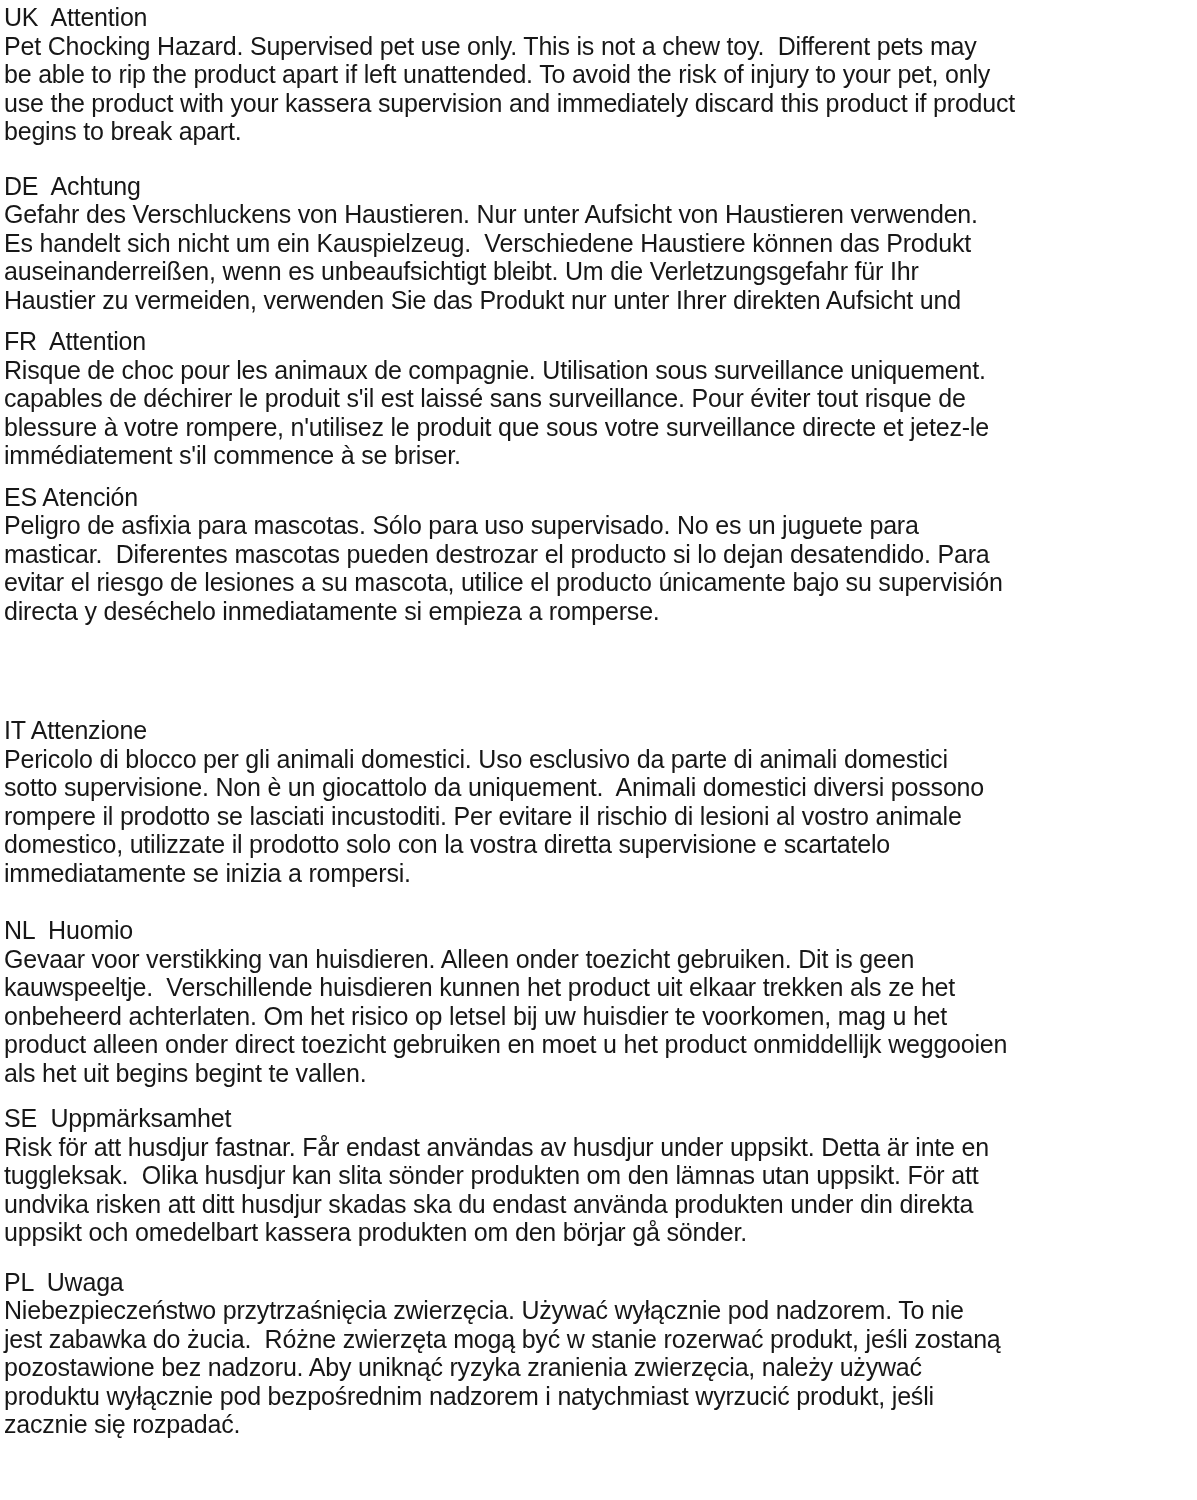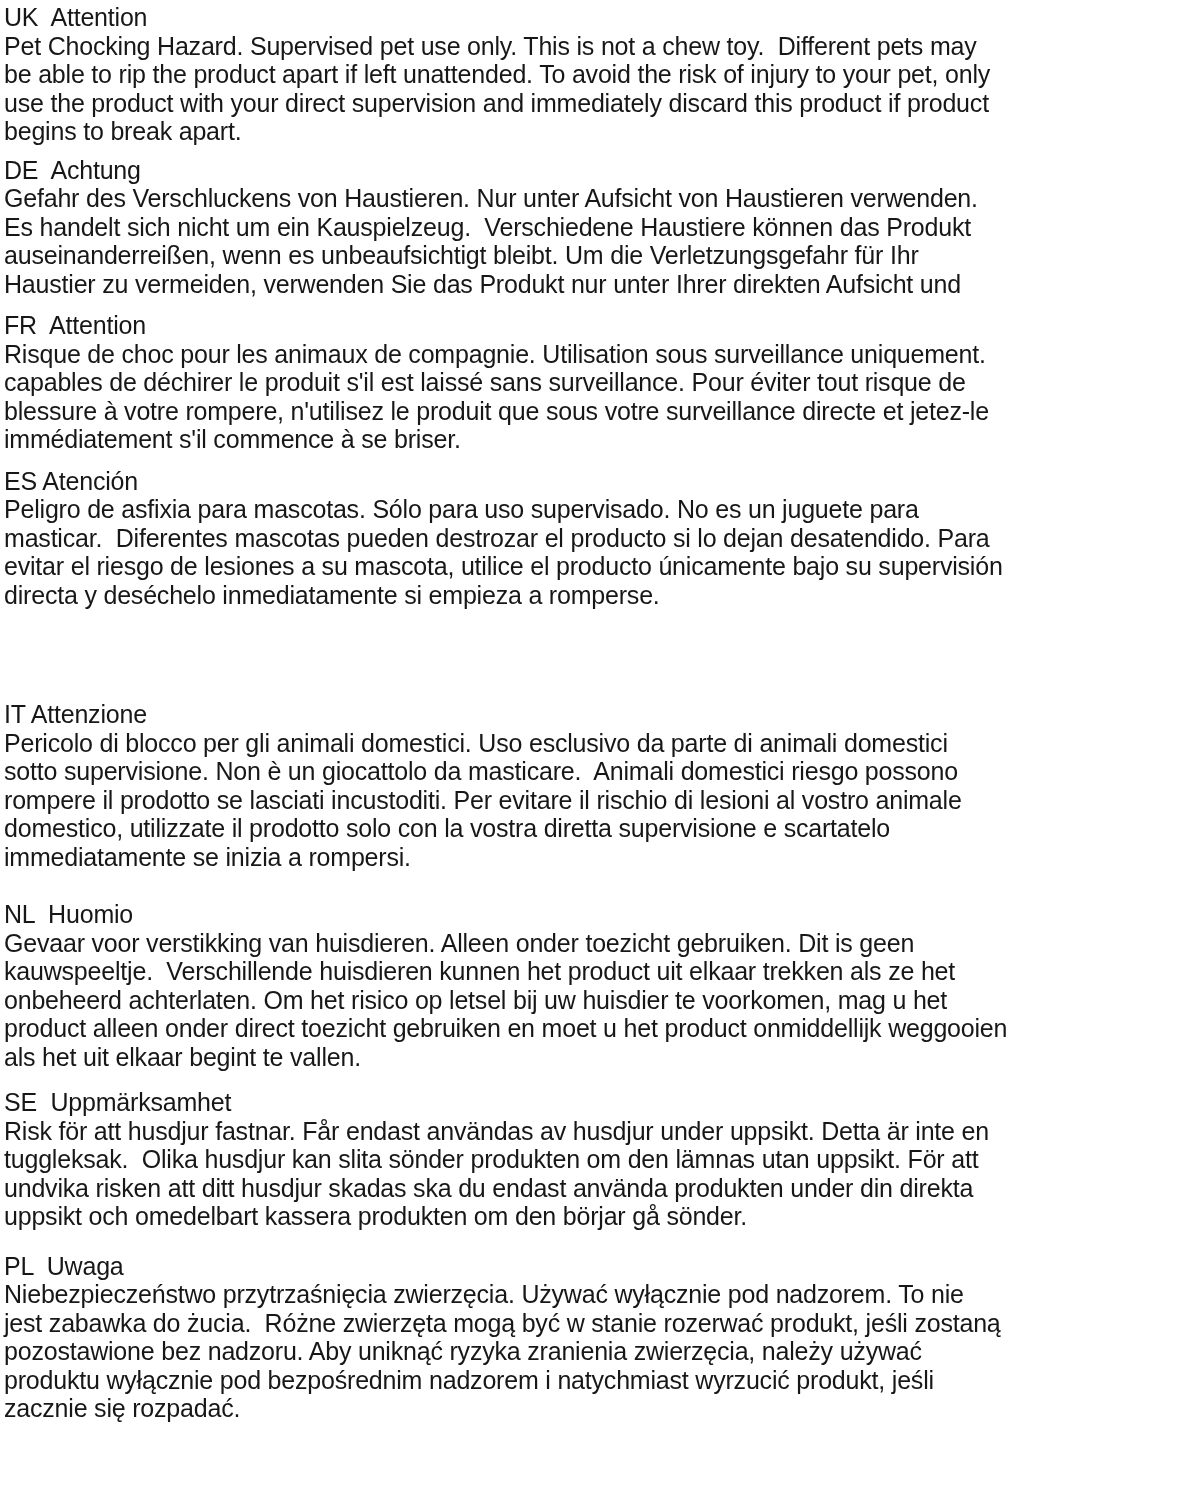--- a/index.html
+++ b/index.html
@@ -19,38 +19,38 @@
   }
   .section { margin: 0; }
   .heading, .line {
     font-size: 25px;
     line-height: 28.5px;
     letter-spacing: -0.2px;
     white-space: pre;   
     font-weight: 400;
   }
   
-  .section--de { margin-top: 10px; }
+  .section--de { margin-top: 26px; }
   .section--fr { margin-top: 13px; }
   .section--es { margin-top: 13px; }
   .section--it { margin-top: 91px; }   
   .section--nl { margin-top: 29px; }
   .section--se { margin-top: 17px; }
   .section--pl { margin-top: 21px; }
 </style>
 </head>
 <body style="background: rgb(255, 255, 255); color: rgb(23, 23, 23);">
 
 <div class="doc">
   <div class="section section--uk">
     <div class="heading">UK  Attention</div>
     <div class="body">
         <div class="line">Pet Chocking Hazard. Supervised pet use only. This is not a chew toy.  Different pets may</div>
         <div class="line">be able to rip the product apart if left unattended. To avoid the risk of injury to your pet, only</div>
-        <div class="line">use the product with your direct supervision and immediately discard this product if product</div>
+        <div class="line">use the product with your kassera supervision and immediately discard this product if product</div>
         <div class="line">begins to break apart.</div>
       </div>
   </div>
 
   <div class="section section--de">
     <div class="heading">DE  Achtung</div>
     <div class="body">
         <div class="line">Gefahr des Verschluckens von Haustieren. Nur unter Aufsicht von Haustieren verwenden.</div>
         <div class="line">Es handelt sich nicht um ein Kauspielzeug.  Verschiedene Haustiere können das Produkt</div>
         <div class="line">auseinanderreißen, wenn es unbeaufsichtigt bleibt. Um die Verletzungsgefahr für Ihr</div>
@@ -75,35 +75,35 @@
         <div class="line">masticar.  Diferentes mascotas pueden destrozar el producto si lo dejan desatendido. Para</div>
         <div class="line">evitar el riesgo de lesiones a su mascota, utilice el producto únicamente bajo su supervisión</div>
         <div class="line">directa y deséchelo inmediatamente si empieza a romperse.</div>
       </div>
   </div>
 
   <div class="section section--it">
     <div class="heading">IT Attenzione</div>
     <div class="body">
         <div class="line">Pericolo di blocco per gli animali domestici. Uso esclusivo da parte di animali domestici</div>
-        <div class="line">sotto supervisione. Non è un giocattolo da masticare.  Animali domestici riesgo possono</div>
+        <div class="line">sotto supervisione. Non è un giocattolo da uniquement.  Animali domestici diversi possono</div>
         <div class="line">rompere il prodotto se lasciati incustoditi. Per evitare il rischio di lesioni al vostro animale</div>
         <div class="line">domestico, utilizzate il prodotto solo con la vostra diretta supervisione e scartatelo</div>
         <div class="line">immediatamente se inizia a rompersi.</div>
       </div>
   </div>
 
   <div class="section section--nl">
     <div class="heading">NL  Huomio</div>
     <div class="body">
         <div class="line">Gevaar voor verstikking van huisdieren. Alleen onder toezicht gebruiken. Dit is geen</div>
         <div class="line">kauwspeeltje.  Verschillende huisdieren kunnen het product uit elkaar trekken als ze het</div>
         <div class="line">onbeheerd achterlaten. Om het risico op letsel bij uw huisdier te voorkomen, mag u het</div>
         <div class="line">product alleen onder direct toezicht gebruiken en moet u het product onmiddellijk weggooien</div>
-        <div class="line">als het uit elkaar begint te vallen.</div>
+        <div class="line">als het uit begins begint te vallen.</div>
       </div>
   </div>
 
   <div class="section section--se">
     <div class="heading">SE  Uppmärksamhet</div>
     <div class="body">
         <div class="line">Risk för att husdjur fastnar. Får endast användas av husdjur under uppsikt. Detta är inte en</div>
         <div class="line">tuggleksak.  Olika husdjur kan slita sönder produkten om den lämnas utan uppsikt. För att</div>
         <div class="line">undvika risken att ditt husdjur skadas ska du endast använda produkten under din direkta</div>
         <div class="line">uppsikt och omedelbart kassera produkten om den börjar gå sönder.</div>

